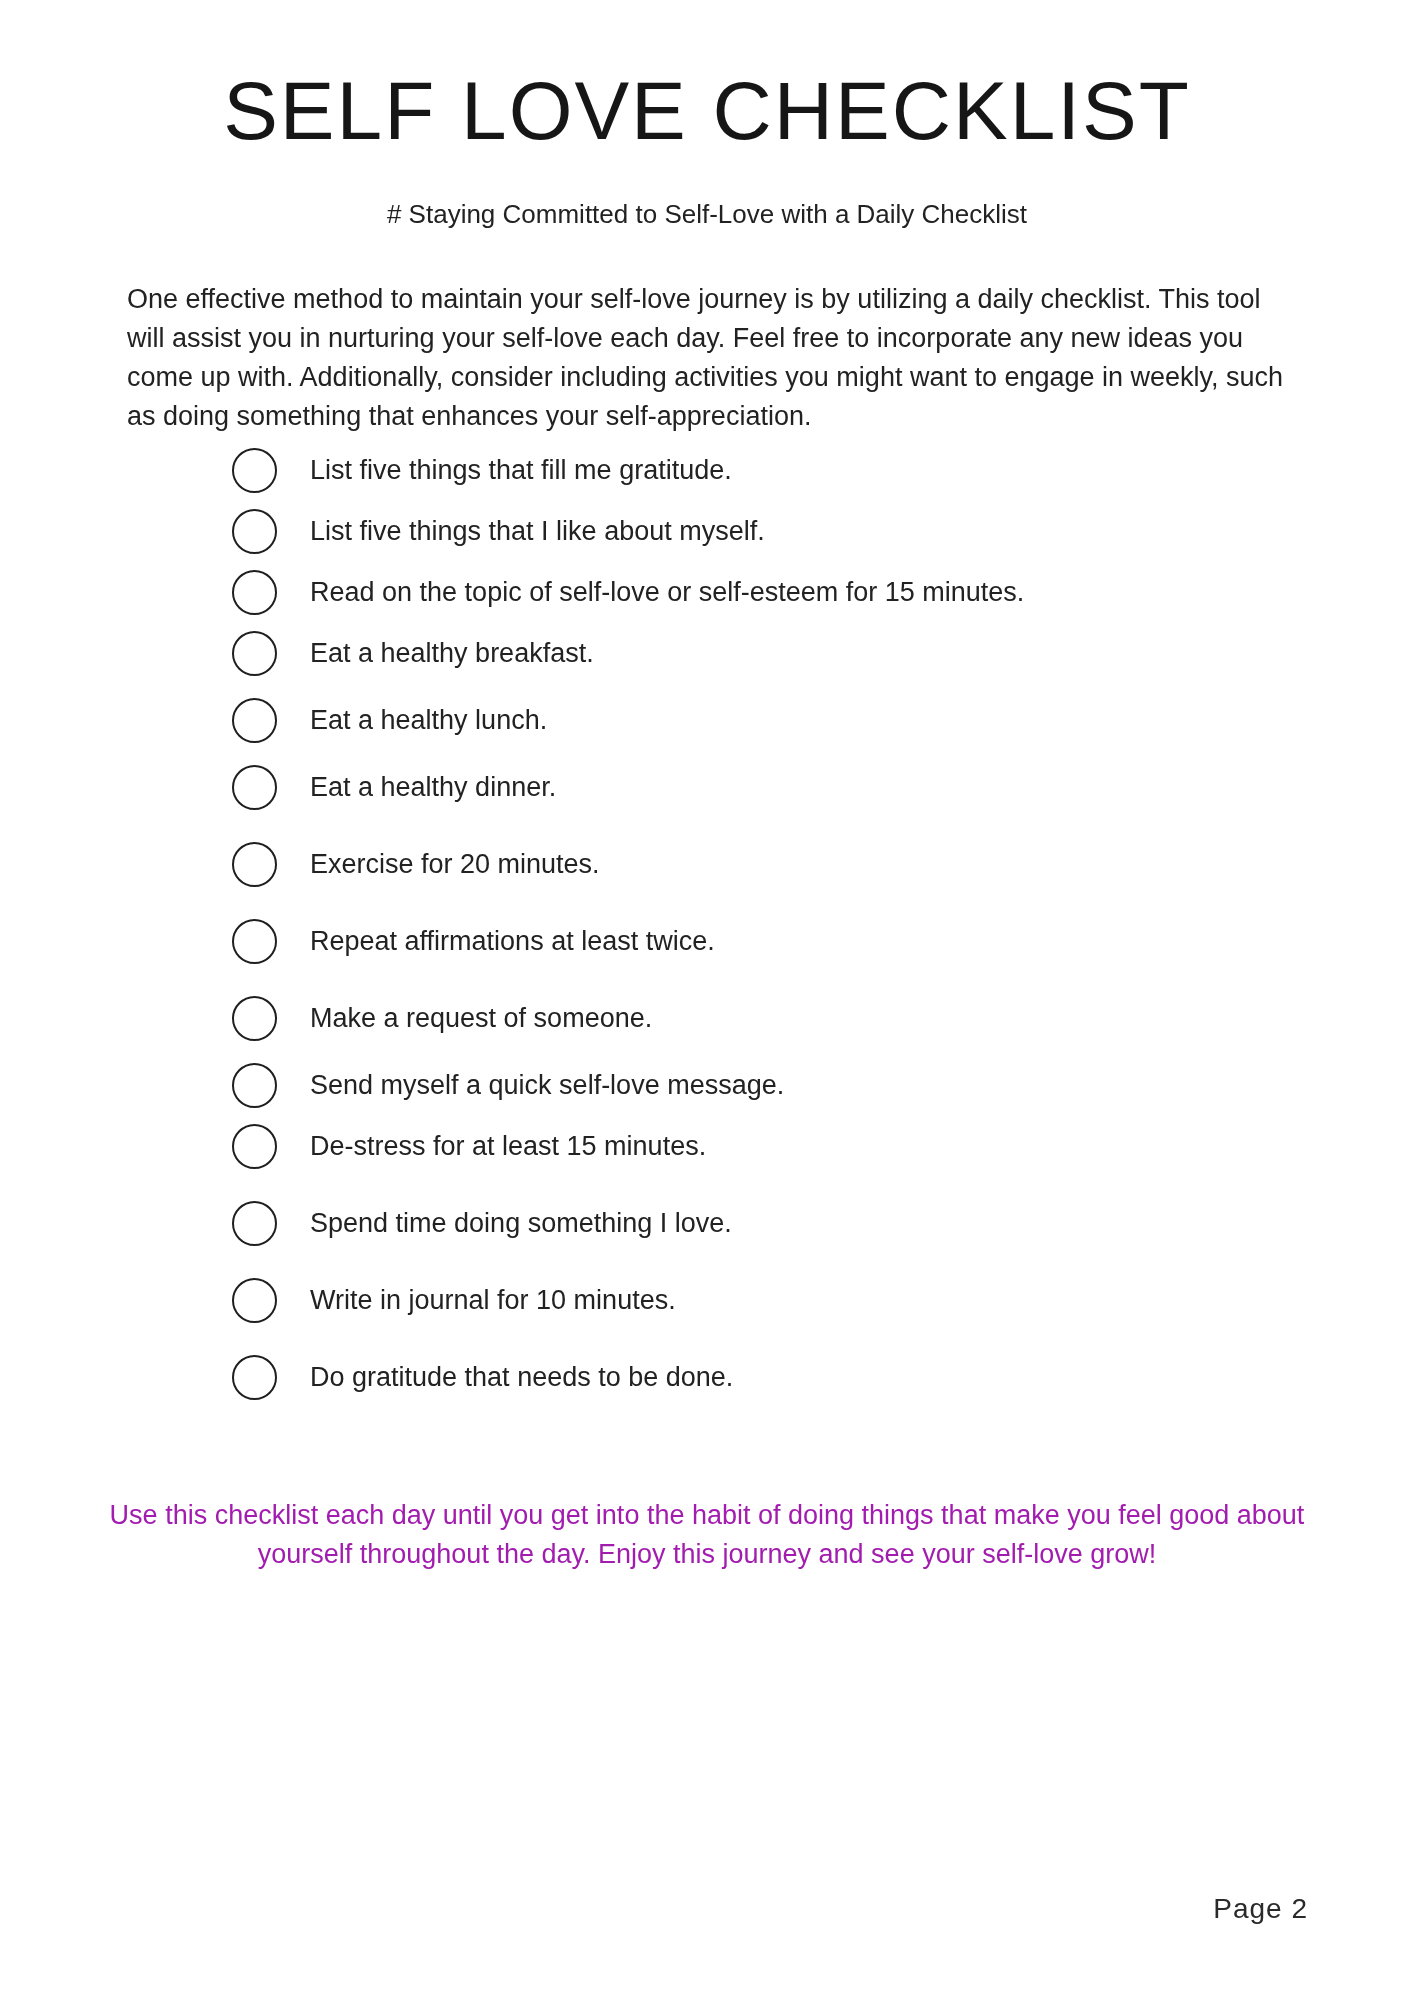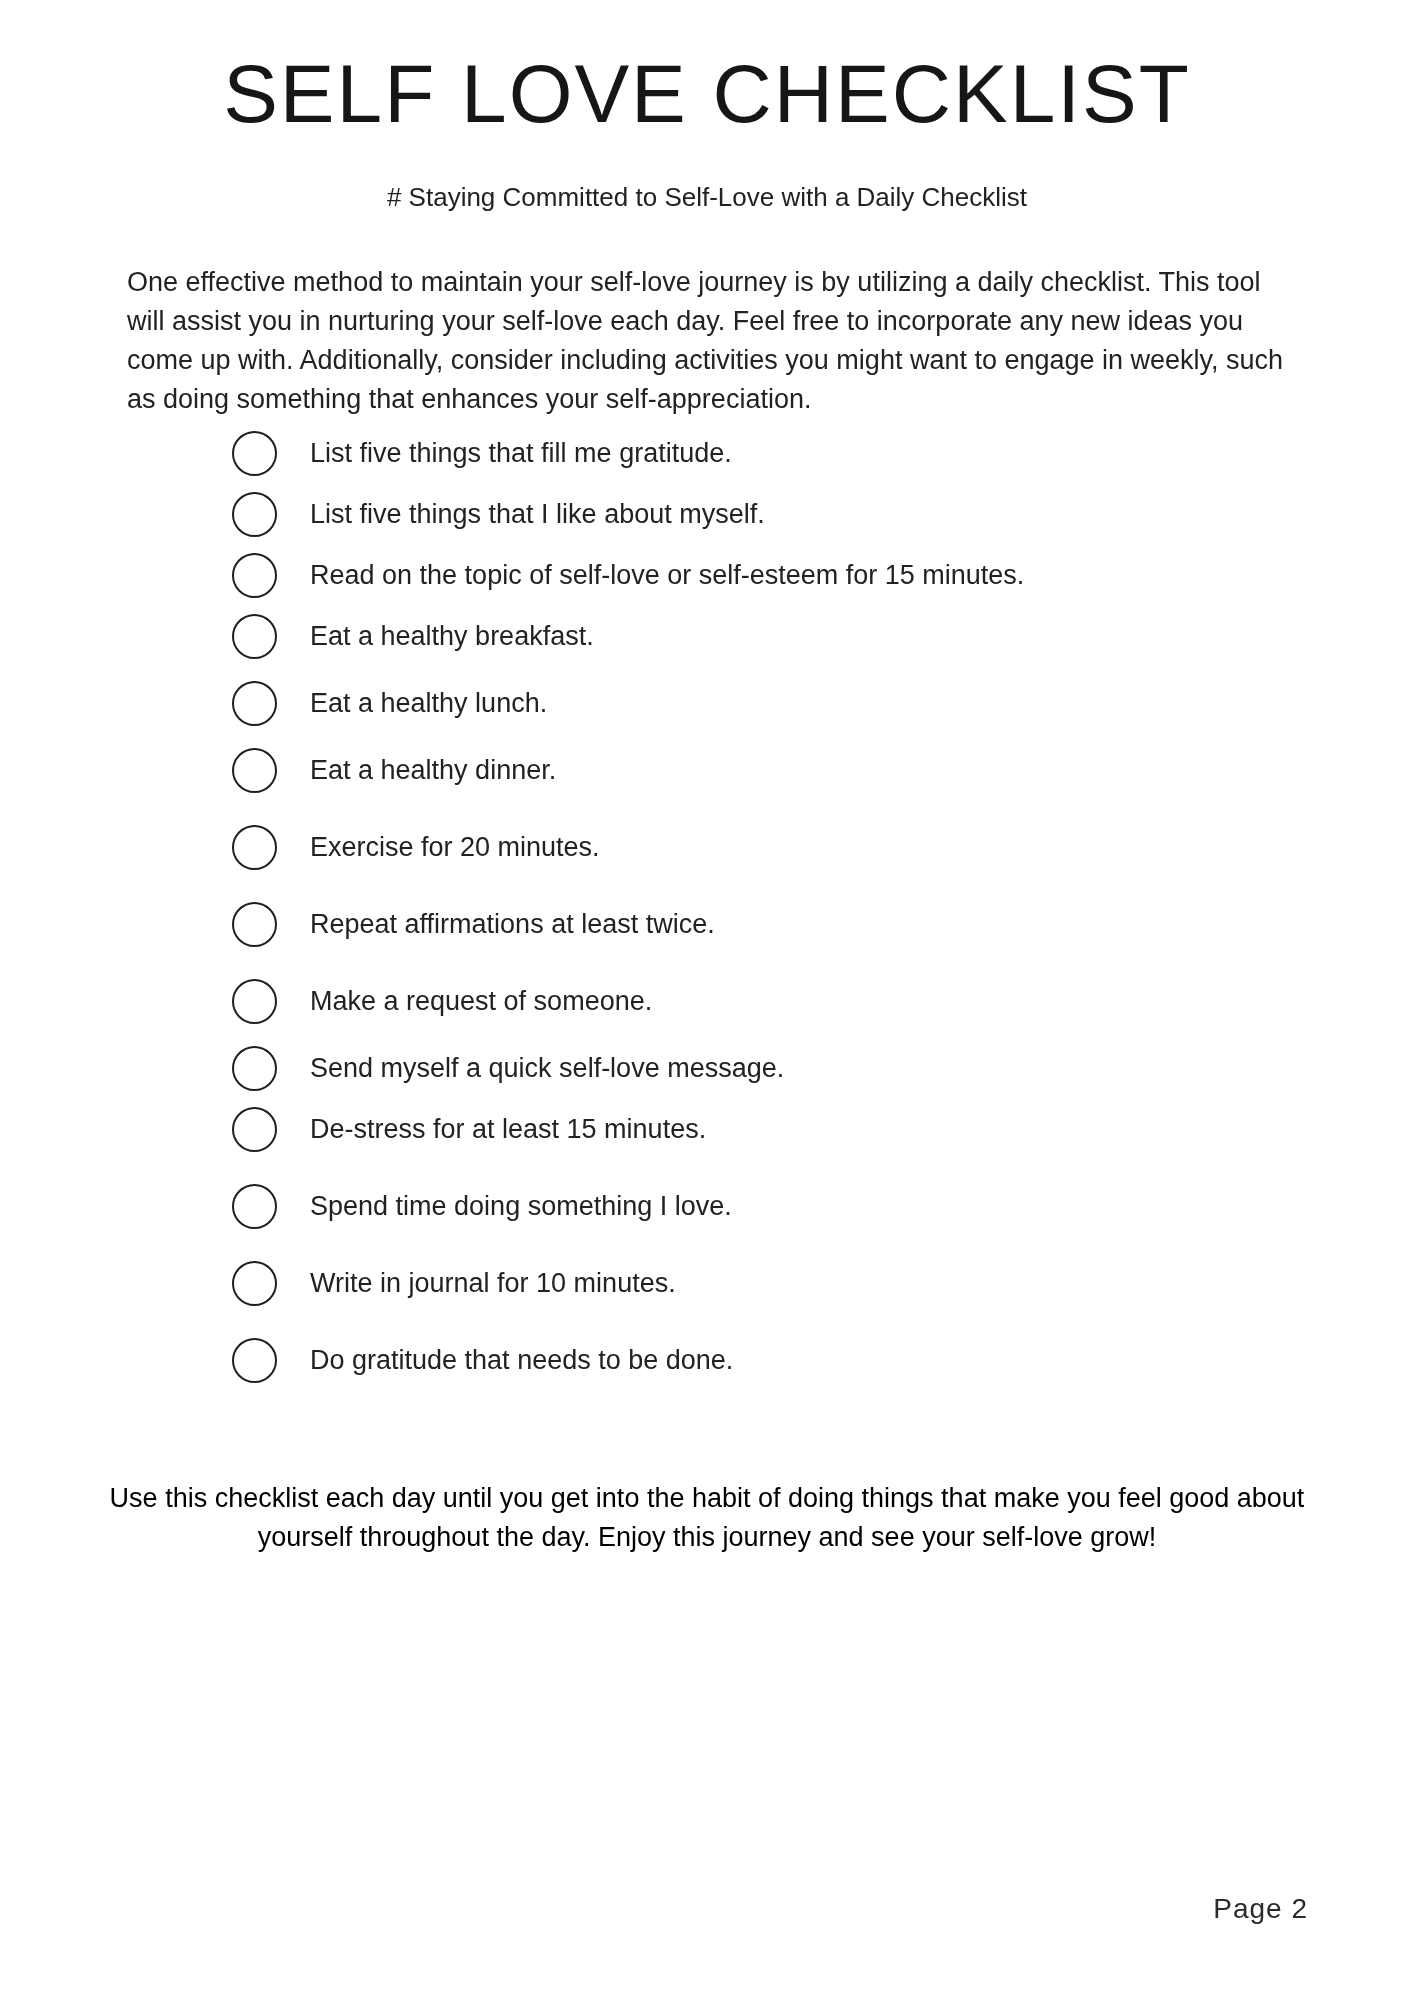--- a/index.html
+++ b/index.html
@@ -11,21 +11,21 @@
     position: relative;
     width: 1414px;
     height: 2000px;
     background: #ffffff;
     font-family: "Liberation Sans", sans-serif;
     color: #202020;
     overflow: hidden;
   }
   .title {
     margin: 0;
-    padding-top: 53px;
+    padding-top: 70px;
     font-size: 82px;
     font-weight: 300;
     line-height: 1;
     letter-spacing: 2px;
     text-align: center;
     color: #161616;
   }
   .subtitle {
     margin-top: 46px;
     font-size: 26px;
@@ -68,21 +68,21 @@
     line-height: 45px;
     white-space: nowrap;
     color: #222222;
   }
   .outro {
     margin: 96px auto 0 auto;
     width: 1220px;
     font-size: 27px;
     line-height: 39px;
     text-align: center;
-    color: #000000;
+    color: #a21caf;
   }
   .page-number {
     position: absolute;
     top: 1893px;
     right: 106px;
     font-size: 28px;
     color: #2a2a2a;
     letter-spacing: 1px;
   }
 </style>

